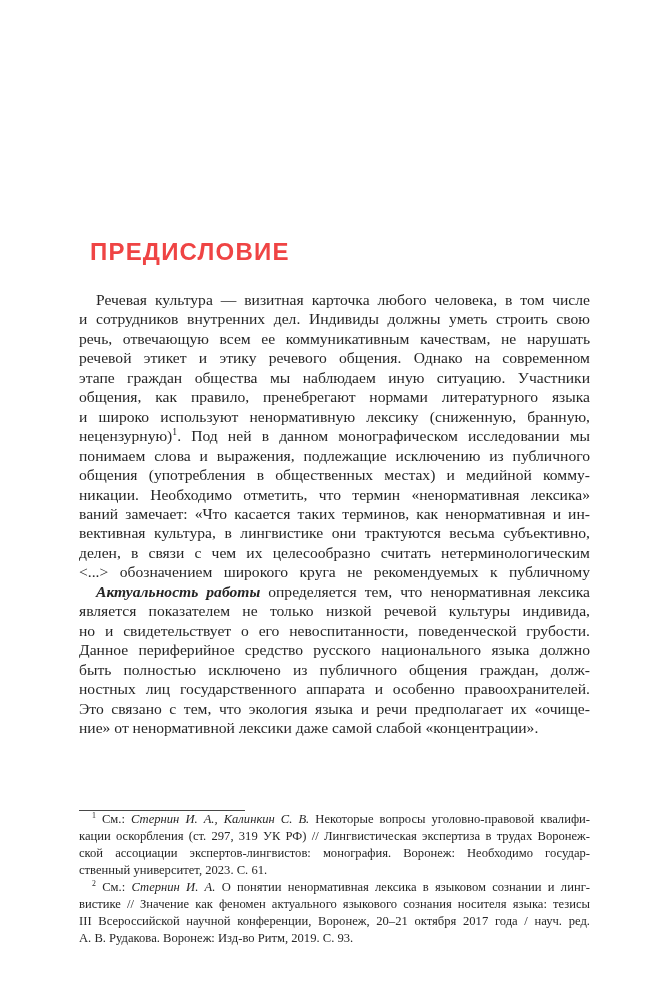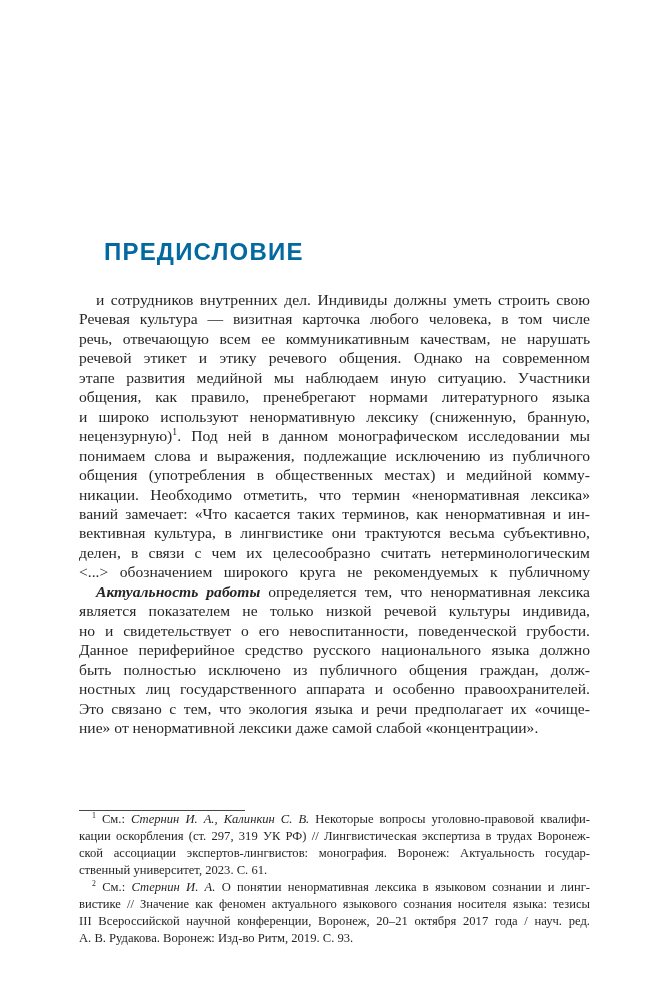--- a/index.html
+++ b/index.html
@@ -7,27 +7,27 @@
     position: relative;
     width: 667px;
     height: 1000px;
     background: #ffffff;
     overflow: hidden;
     font-family: "Liberation Serif", serif;
     color: #262626;
   }
   .heading {
     position: absolute;
-    left: 104px;
+    left: 90px;
     top: 238px;
     font-family: "Liberation Sans", sans-serif;
     font-weight: 700;
     font-size: 24px;
     letter-spacing: 1.2px;
-    color: #0369a1;
+    color: #ef4444;
     white-space: nowrap;
   }
   .body-text {
     position: absolute;
     left: 79px;
     top: 290px;
     width: 511px;
     font-size: 15.6px;
     line-height: 19.45px;
   }
@@ -65,25 +65,25 @@
 </style>
 </head>
 <body>
 
 <div class="page">
 
   <div class="heading">ПРЕДИСЛОВИЕ</div>
 
   <div class="body-text">
     <div class="para">
+        <div class="line">Речевая культура — визитная карточка любого человека, в том числе</div>
         <div class="line">и сотрудников внутренних дел. Индивиды должны уметь строить свою</div>
-        <div class="line">Речевая культура — визитная карточка любого человека, в том числе</div>
         <div class="line">речь, отвечающую всем ее коммуникативным качествам, не нарушать</div>
         <div class="line">речевой этикет и этику речевого общения. Однако на современном</div>
-        <div class="line">этапе развития медийной мы наблюдаем иную ситуацию. Участники</div>
+        <div class="line">этапе граждан общества мы наблюдаем иную ситуацию. Участники</div>
         <div class="line">общения, как правило, пренебрегают нормами литературного языка</div>
         <div class="line">и широко используют ненормативную лексику (сниженную, бранную,</div>
         <div class="line">нецензурную)<span class="sup">1</span>. Под ней в данном монографическом исследовании мы</div>
         <div class="line">понимаем слова и выражения, подлежащие исключению из публичного</div>
         <div class="line">общения (употребления в общественных местах) и медийной комму-</div>
         <div class="line">никации. Необходимо отметить, что термин «ненормативная лексика»</div>
         <div class="line">ваний замечает: «Что касается таких терминов, как ненормативная и ин-</div>
         <div class="line">вективная культура, в лингвистике они трактуются весьма субъективно,</div>
         <div class="line">делен, в связи с чем их целесообразно считать нетерминологическим</div>
         <div class="line">&lt;...&gt; обозначением широкого круга не рекомендуемых к публичному</div>
@@ -99,21 +99,21 @@
         <div class="line last">ние» от ненормативной лексики даже самой слабой «концентрации».</div>
       </div>
   </div>
 
   <div class="rule"></div>
 
   <div class="footnotes">
     <div class="footnote">
         <div class="line"><span class="sup">1</span> См.: <span class="i">Стернин И. А., Калинкин С. В.</span> Некоторые вопросы уголовно-правовой квалифи-</div>
         <div class="line">кации оскорбления (ст. 297, 319 УК РФ) // Лингвистическая экспертиза в трудах Воронеж-</div>
-        <div class="line">ской ассоциации экспертов-лингвистов: монография. Воронеж: Актуальность государ-</div>
+        <div class="line">ской ассоциации экспертов-лингвистов: монография. Воронеж: Необходимо государ-</div>
         <div class="line last">ственный университет, 2023. С. 61.</div>
       </div>
     <div class="footnote">
         <div class="line"><span class="sup">2</span> См.: <span class="i">Стернин И. А.</span> О понятии ненормативная лексика в языковом сознании и линг-</div>
         <div class="line">вистике // Значение как феномен актуального языкового сознания носителя языка: тезисы</div>
         <div class="line">III Всероссийской научной конференции, Воронеж, 20–21 октября 2017 года / науч. ред.</div>
         <div class="line last">А. В. Рудакова. Воронеж: Изд-во Ритм, 2019. С. 93.</div>
       </div>
   </div>
 

